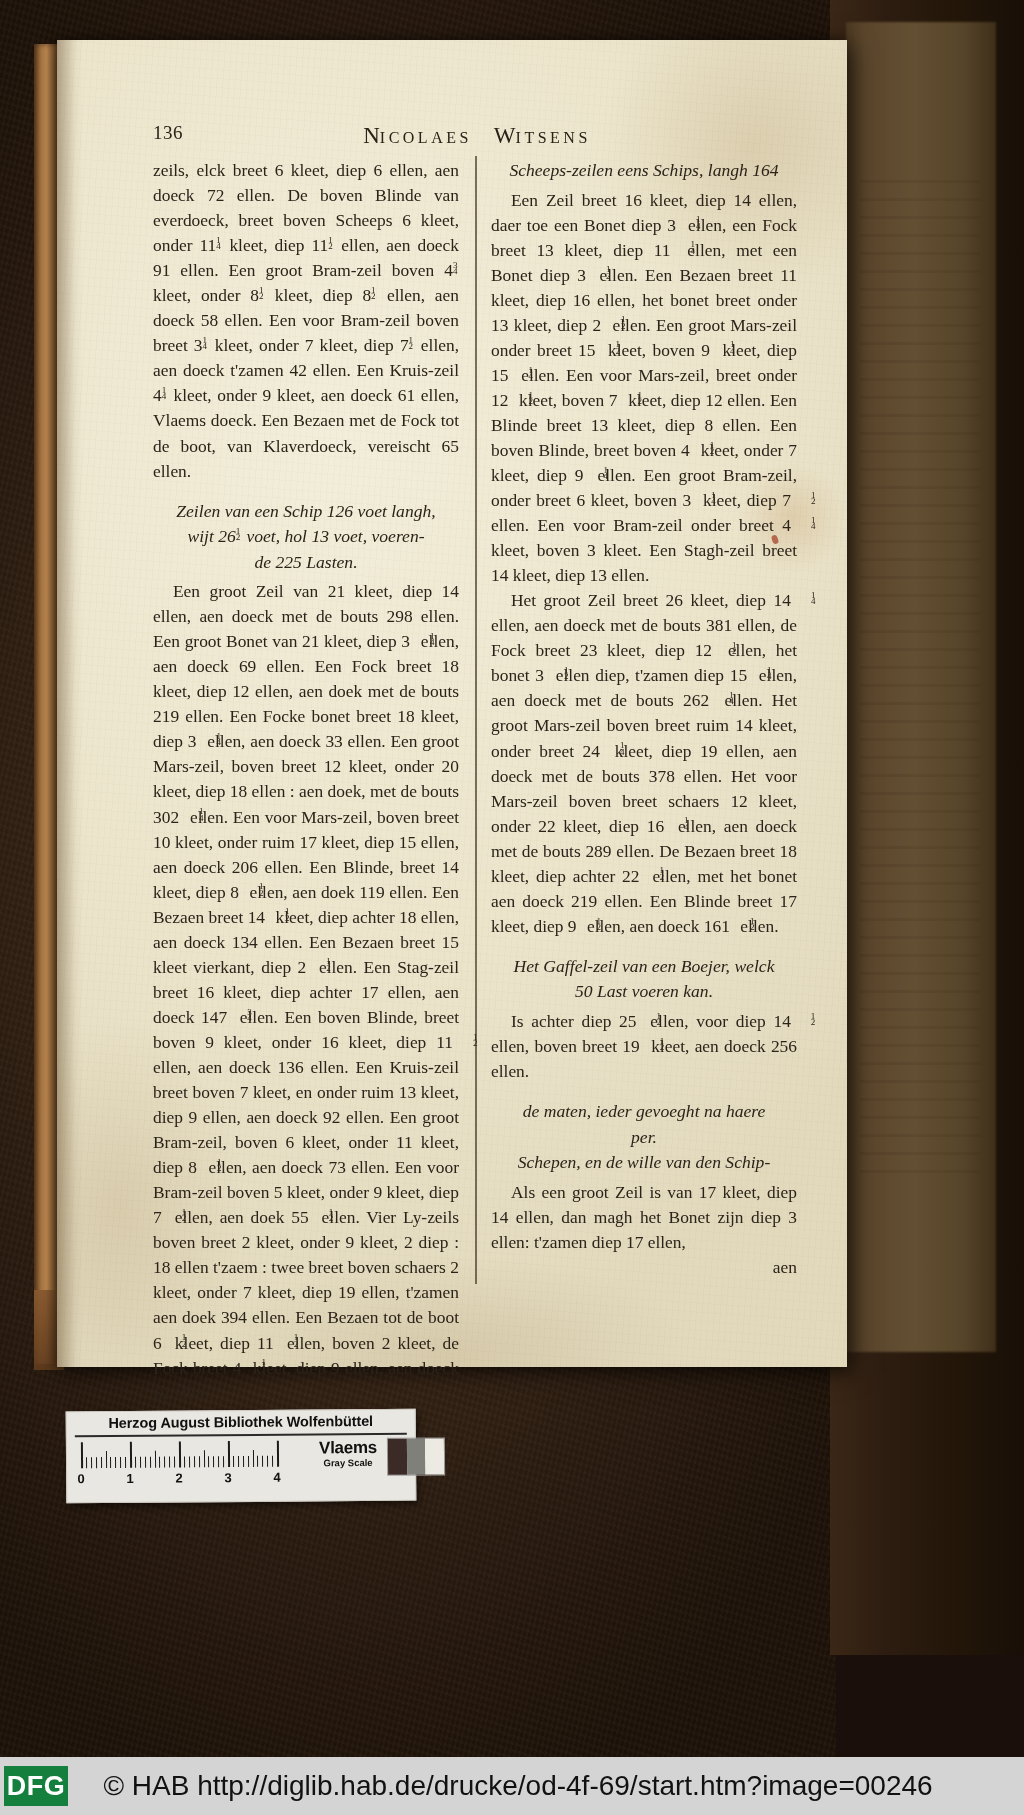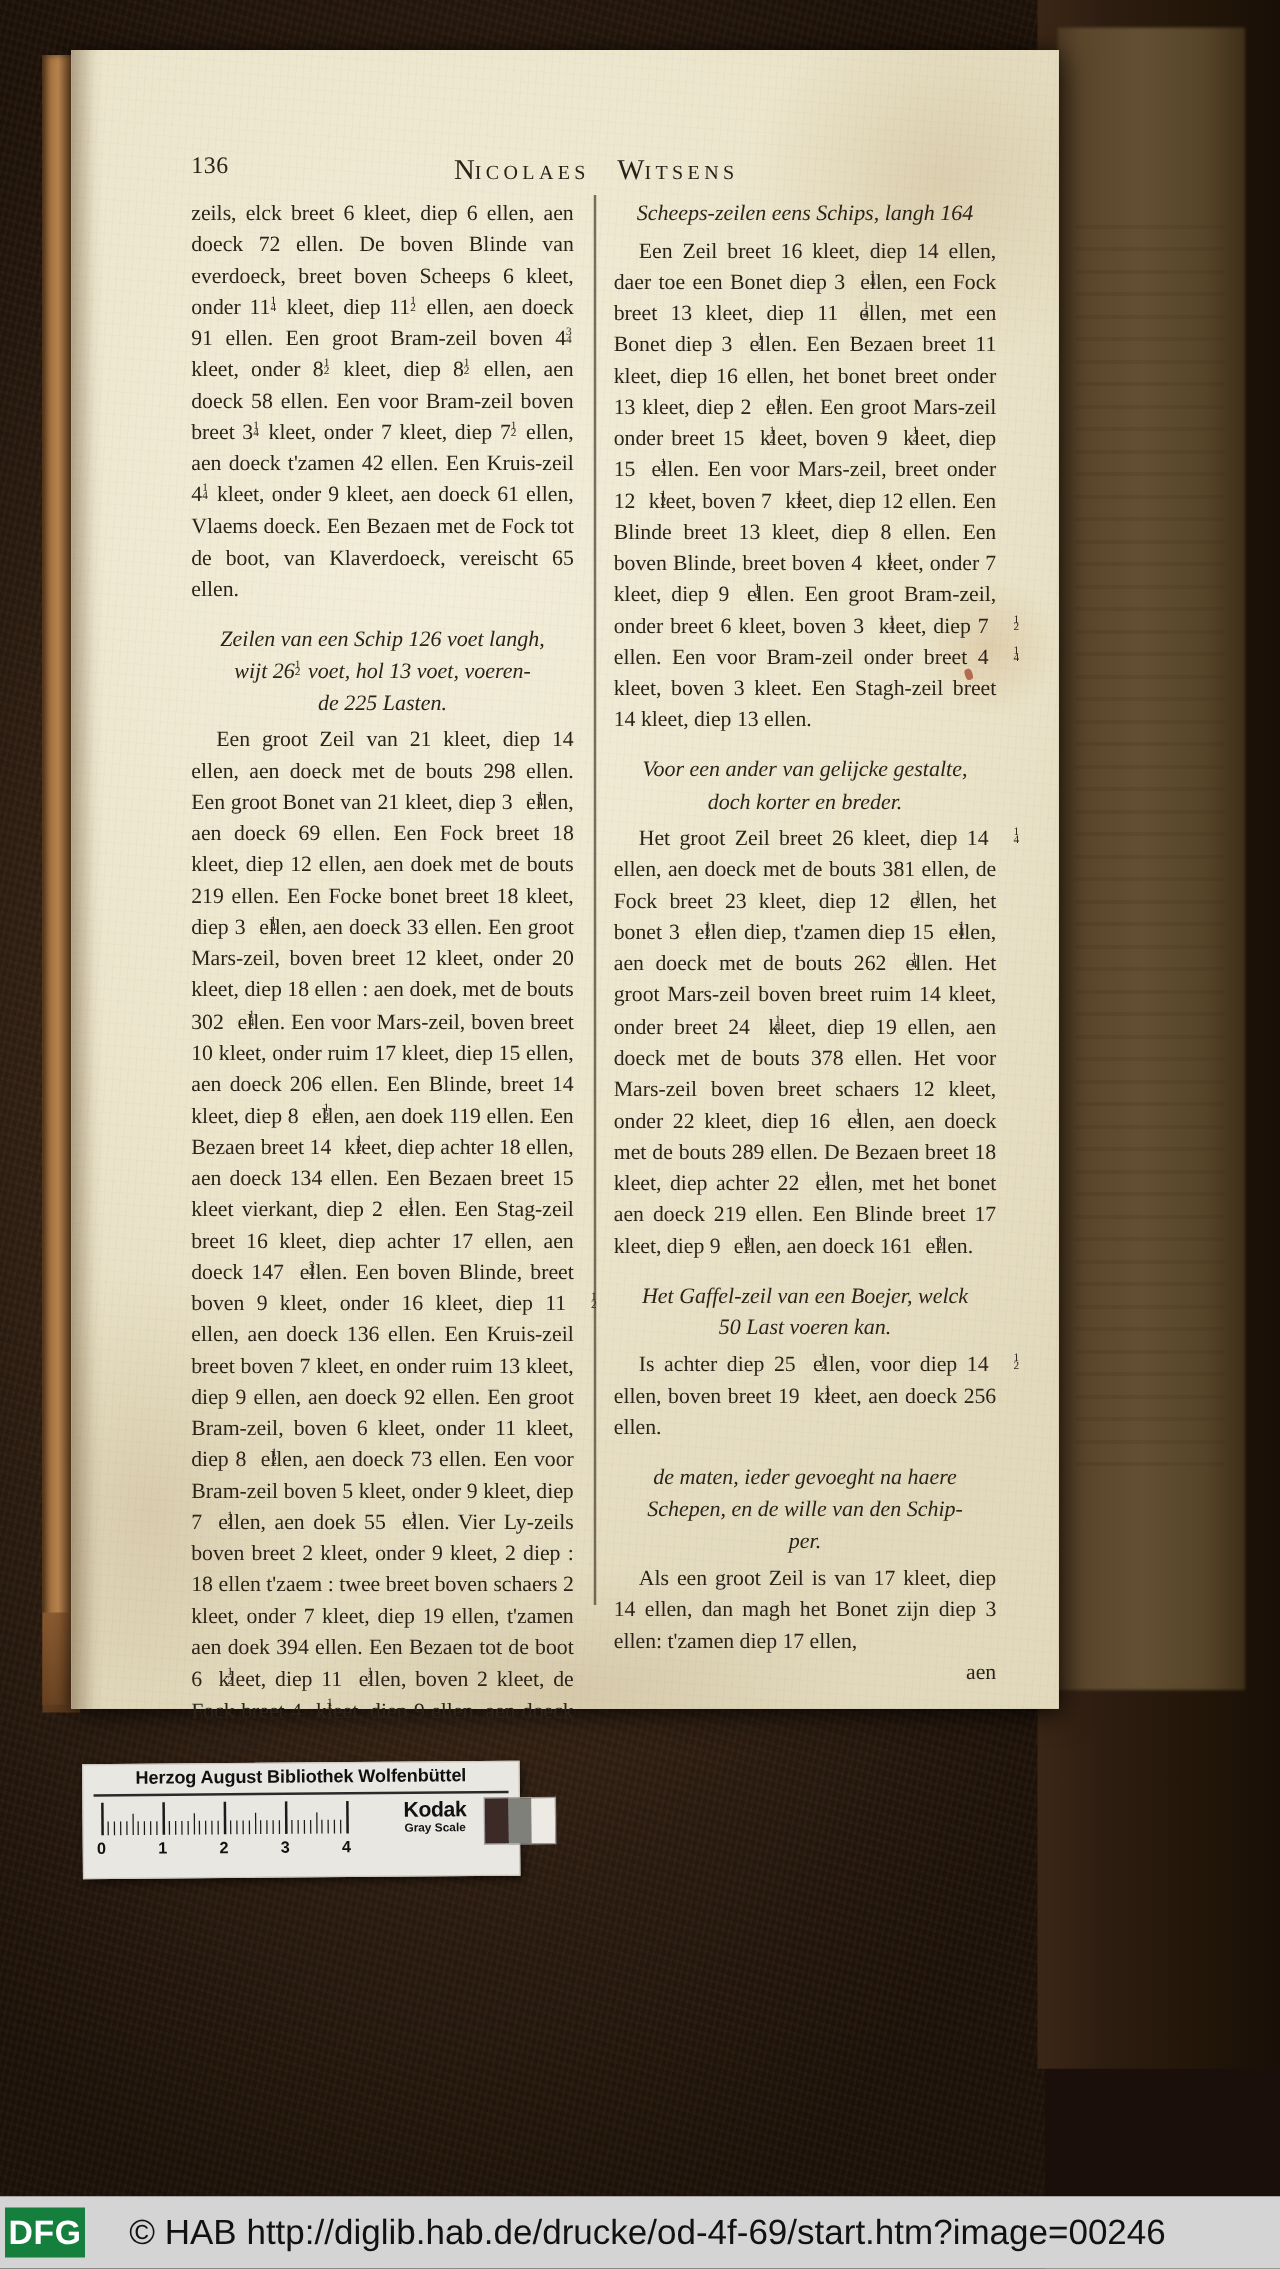--- a/index.html
+++ b/index.html
@@ -272,38 +272,34 @@
         </div>
 
         <div class="col right">
 
           <div class="head-it" style="margin-top:0">
             <span class="ln2" id="rh1a">Scheeps-zeilen eens Schips, langh 164</span>
           </div>
 
           <p class="indent" id="rp1">Een Zeil breet 16 kleet, diep 14 ellen, daer toe een Bonet diep 3<span class="fr"><i class="n">1</i><i class="d">4</i></span> ellen, een Fock breet 13 kleet, diep 11<span class="fr"><i class="n">1</i><i class="d">4</i></span> ellen, met een Bonet diep 3<span class="fr"><i class="n">1</i><i class="d">2</i></span> ellen. Een Bezaen breet 11 kleet, diep 16 ellen, het bonet breet onder 13 kleet, diep 2<span class="fr"><i class="n">1</i><i class="d">2</i></span> ellen. Een groot Mars-zeil onder breet 15<span class="fr"><i class="n">1</i><i class="d">2</i></span> kleet, boven 9<span class="fr"><i class="n">1</i><i class="d">4</i></span> kleet, diep 15<span class="fr"><i class="n">1</i><i class="d">4</i></span> ellen. Een voor Mars-zeil, breet onder 12<span class="fr"><i class="n">1</i><i class="d">2</i></span> kleet, boven 7<span class="fr"><i class="n">1</i><i class="d">2</i></span> kleet, diep 12 ellen. Een Blinde breet 13 kleet, diep 8 ellen. Een boven Blinde, breet boven 4<span class="fr"><i class="n">1</i><i class="d">2</i></span> kleet, onder 7 kleet, diep 9<span class="fr"><i class="n">1</i><i class="d">4</i></span> ellen. Een groot Bram-zeil, onder breet 6 kleet, boven 3<span class="fr"><i class="n">1</i><i class="d">4</i></span> kleet, diep 7<span class="fr"><i class="n">1</i><i class="d">2</i></span> ellen. Een voor Bram-zeil onder breet 4<span class="fr"><i class="n">1</i><i class="d">4</i></span> kleet, boven 3 kleet. Een Stagh-zeil breet 14 kleet, diep 13 ellen.</p>
 
-          <div class="head-it">
-            <span class="ln2" id="rh2a">Voor een ander van gelijcke gestalte,</span>
-            <span class="ln2" id="rh2b">doch korter en breder.</span>
-          </div>
 
           <p class="indent" id="rp2">Het groot Zeil breet 26 kleet, diep 14<span class="fr"><i class="n">1</i><i class="d">4</i></span> ellen, aen doeck met de bouts 381 ellen, de Fock breet 23 kleet, diep 12<span class="fr"><i class="n">1</i><i class="d">2</i></span> ellen, het bonet 3<span class="fr"><i class="n">1</i><i class="d">2</i></span> ellen diep, t'zamen diep 15<span class="fr"><i class="n">1</i><i class="d">4</i></span> ellen, aen doeck met de bouts 262<span class="fr"><i class="n">1</i><i class="d">4</i></span> ellen. Het groot Mars-zeil boven breet ruim 14 kleet, onder breet 24<span class="fr"><i class="n">1</i><i class="d">4</i></span> kleet, diep 19 ellen, aen doeck met de bouts 378 ellen. Het voor Mars-zeil boven breet schaers 12 kleet, onder 22 kleet, diep 16<span class="fr"><i class="n">1</i><i class="d">4</i></span> ellen, aen doeck met de bouts 289 ellen. De Bezaen breet 18 kleet, diep achter 22<span class="fr"><i class="n">1</i><i class="d">2</i></span> ellen, met het bonet aen doeck 219 ellen. Een Blinde breet 17 kleet, diep 9<span class="fr"><i class="n">1</i><i class="d">2</i></span> ellen, aen doeck 161<span class="fr"><i class="n">1</i><i class="d">2</i></span> ellen.</p>
 
           <div class="head-it">
             <span class="ln2" id="rh3a">Het Gaffel-zeil van een Boejer, welck</span>
             <span class="ln2" id="rh3b">50 Last voeren kan.</span>
           </div>
 
           <p class="indent" id="rp3">Is achter diep 25<span class="fr"><i class="n">1</i><i class="d">2</i></span> ellen, voor diep 14<span class="fr"><i class="n">1</i><i class="d">2</i></span> ellen, boven breet 19<span class="fr"><i class="n">1</i><i class="d">2</i></span> kleet, aen doeck 256 ellen.</p>
 
           <div class="head-it l1">
             <span class="ln2" style="text-align:center" id="rh4b">de maten, ieder gevoeght na haere</span>
+            <span class="ln2" style="text-align:center" id="rh4d">per.</span>
             <span class="ln2" style="text-align:center" id="rh4c">Schepen, en de wille van den Schip-</span>
-            <span class="ln2" style="text-align:center" id="rh4d">per.</span>
           </div>
 
           <p class="indent" id="rp4">Als een groot Zeil is van 17 kleet, diep 14 ellen, dan magh het Bonet zijn diep 3 ellen: t'zamen diep 17 ellen,</p>
           <p class="catchword">aen</p>
         </div>
       </div>
     </div>
   </div>
 
   <div class="target-card">
@@ -351,21 +347,21 @@
         <div class="tick" style="left: 171.5px; height: 17px;"></div>
         <div class="tick" style="left: 176.4px; height: 11px;"></div>
         <div class="tick" style="left: 181.3px; height: 11px;"></div>
         <div class="tick" style="left: 186.2px; height: 11px;"></div>
         <div class="tick" style="left: 191.1px; height: 11px;"></div>
         <div class="num" style="left: 147px;">3</div>
         <div class="tick" style="left: 196px; height: 26px; width: 1.6px;"></div>
         <div class="num" style="left: 196px;">4</div>
       </div>
     <div class="kodak">
-      <div class="k1">Kodak</div>
+      <div class="k1">Vlaems</div>
       <div class="k2">Gray Scale</div>
     </div>
     <div class="patches">
       <div class="pa"></div>
       <div class="pb"></div>
       <div class="pc"></div>
     </div>
   </div>
 
   <div class="footer">

